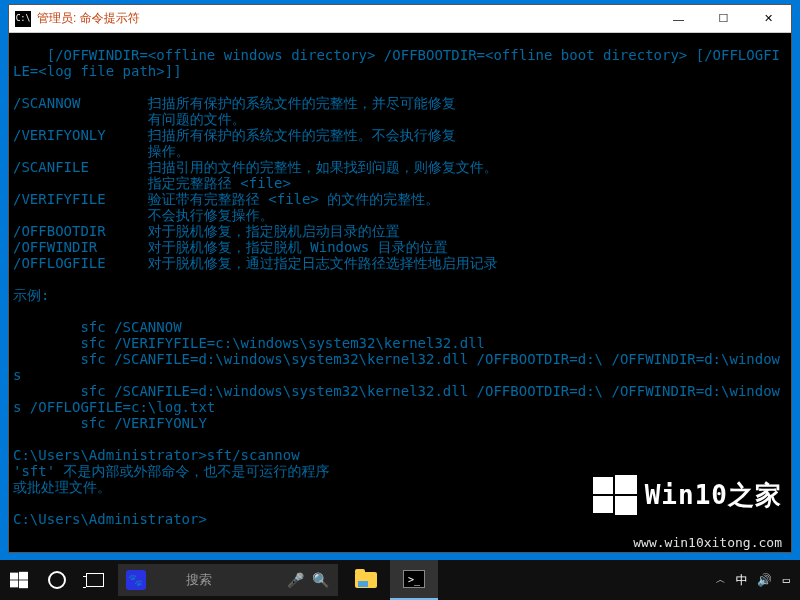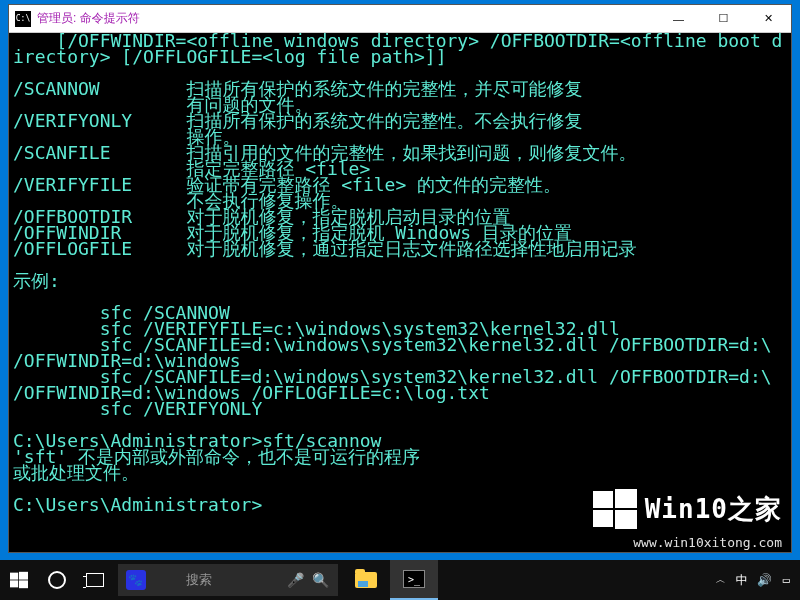--- a/index.html
+++ b/index.html
@@ -27,38 +27,38 @@
   }
   .titlebar .app-icon {
     width: 16px; height: 16px;
     margin: 0 6px;
     background: #000;
     display: flex; align-items: center; justify-content: center;
     font-size: 8px; color: #fff;
   }
   .titlebar .title {
     flex: 1;
-    font-size: 12px; color: #a21caf;
+    font-size: 12px; color: #c2410c;
     font-family: "Microsoft YaHei", sans-serif;
   }
   .win-controls { display: flex; height: 100%; }
   .win-btn {
     width: 45px; height: 100%;
     display: flex; align-items: center; justify-content: center;
     font-size: 11px; color: #000;
     font-family: "Segoe UI Symbol", sans-serif;
   }
   .terminal {
     flex: 1;
     background: #000;
-    color: #5eead4;
+    color: #0369a1;
     font-family: "NSimSun", "SimSun", "Consolas", monospace;
-    font-size: 18px;
+    font-size: 14px;
     line-height: 16px;
-    padding: 0 4px;
+    padding: 14px 4px;
     white-space: pre;
     overflow: hidden;
   }
   .terminal .line { white-space: pre-wrap; word-break: break-all; }
   .taskbar {
     position: absolute;
     left: 0; bottom: 0;
     width: 100%; height: 40px;
     background: #101010;
     display: flex; align-items: center;
@@ -122,21 +122,21 @@
   .tray .up { font-size:10px; }
   .watermark {
     position:absolute; right:18px; bottom:50px;
     display:flex; flex-direction:column; align-items:flex-end;
     color:#fff;
   }
   .watermark .logo-row{display:flex;align-items:center;gap:8px;}
   .watermark svg{width:44px;height:44px;}
   .watermark .brand{font-size:26px;font-weight:bold;letter-spacing:1px;}
   .watermark .brand .zh{font-family:"Microsoft YaHei";}
-  .watermark .url{font-size:13px;color:#e0e0e0;margin-top:4px;text-align:right;}
+  .watermark .url{font-size:13px;color:#e0e0e0;margin-top:18px;text-align:right;}
 </style>
 </head>
 <body>
 
 <div class="desktop">
 
   <div class="cmd-window">
     <div class="titlebar">
       <div class="app-icon">C:\</div>
       <div class="title">管理员: 命令提示符</div>

